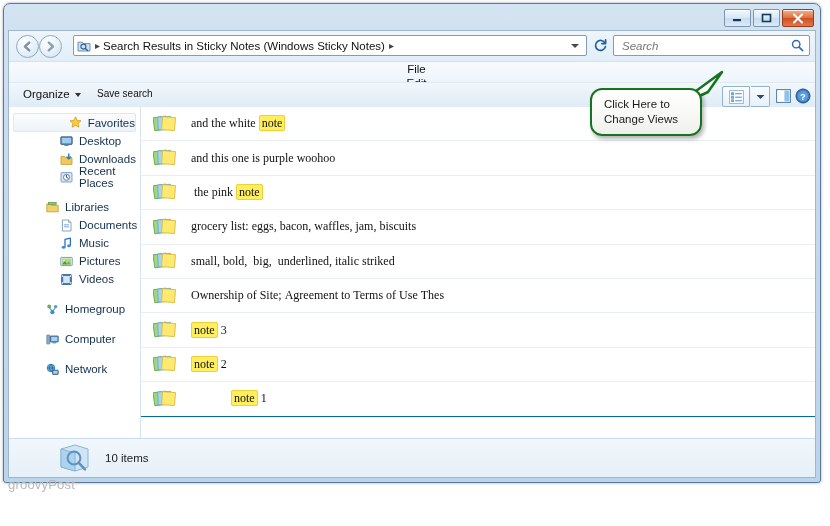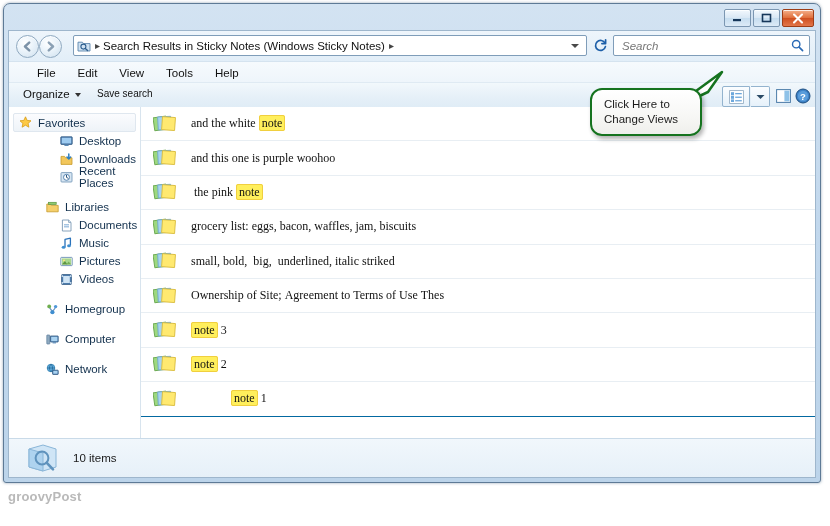--- a/index.html
+++ b/index.html
@@ -76,21 +76,21 @@
   #search-input{
     border:0;outline:0;flex:1;height:17px;margin-left:6px;
     font-family:"Liberation Sans",sans-serif;font-size:11.5px;
     font-style:italic;color:#8a8a8a;background:transparent;
   }
   #search-icon{margin-right:5px;color:#2a6ab5;}
 
   
   #menubar{position:absolute;left:0;top:30px;right:0;height:21px;
     background:linear-gradient(180deg,#f6fafd 0%,#eef5fb 100%);
-    border-top:1px solid #d5e3ef;display:flex;align-items:center;padding-left:25px;}
+    border-top:1px solid #d5e3ef;display:flex;align-items:center;padding-left:25px;flex-direction:column;}
   .menu-item{font-size:11.5px;color:#111;margin-right:16px;padding:1px 3px;}
 
   
   #cmdbar{position:absolute;left:0;top:51px;right:0;height:25px;
     background:linear-gradient(180deg,#f2f8fc 0%,#e6f0f8 55%,#dfecf6 100%);
     border-top:1px solid #dfeaf3;border-bottom:1px solid #c3d6e6;}
   #organize{position:absolute;left:14px;top:5px;font-size:11.5px;color:#111;}
   .caret{display:inline-block;width:0;height:0;margin-left:5px;vertical-align:middle;
     border-left:3.5px solid transparent;border-right:3.5px solid transparent;border-top:4px solid #333;}
   #savesearch{position:absolute;left:88px;top:5px;font-size:10px;color:#111;}
@@ -110,57 +110,57 @@
   
   #bodyarea{position:absolute;left:0;top:76px;right:0;bottom:38px;background:#ffffff;}
   #navpane{position:absolute;left:0;top:0;width:131px;bottom:0;
     background:#ffffff;border-right:1px solid #d8e4ee;overflow:hidden;}
   #navlist{padding-top:6px;}
   .nav-row{display:flex;align-items:center;height:18px;padding-left:8px;font-size:11.5px;color:#12304d;margin-left:28px;}
   .nav-row.child{padding-left:22px;}
   .nav-row.selected{
     margin:0 4px 0 4px;padding-left:4px;height:17px;
     background:linear-gradient(180deg,#fbfcfe 0%,#eef3f8 100%);
-    border:1px solid #dfe7ef;border-radius:2px;
+    border:1px solid #dfe7ef;border-radius:2px;justify-content:flex-end;
   }
   .nav-ico{width:15px;height:15px;margin-right:5px;flex:0 0 auto;display:flex;align-items:center;justify-content:center;}
   .nav-gap{height:12px;}
 
   
   #filelist{position:absolute;left:132px;top:0;right:0;bottom:0;background:#ffffff;overflow:hidden;}
   .file-row{position:relative;height:33.4px;display:flex;align-items:center;
             border-bottom:1px solid #e8eef3;padding-left:12px;font-family:Liberation Serif, serif;}
   .file-row:last-child{border-bottom:1px solid #0369a1;gap:40px;}
   .note-ico{width:28px;height:24px;flex:0 0 auto;margin-right:10px;}
   .file-name{font-size:12px;color:#111;white-space:nowrap;}
   .hl{background:#ffef5c;border:1px solid #f0cf3f;border-radius:2px;padding:0 2px;}
 
   
   #statusbar{position:absolute;left:0;right:0;bottom:0;height:38px;
     background:linear-gradient(180deg,#f1f7fc 0%,#e6f0f8 100%);
-    border-top:1px solid #c9dae8;display:flex;align-items:center;}
+    border-top:1px solid #c9dae8;display:flex;align-items:center;padding-left:32px;}
   #status-icon{width:36px;height:30px;margin-left:16px;margin-right:12px;flex:0 0 auto;}
   #status-text{font-size:11.5px;color:#1a1a1a;}
 
   
   #callout{position:absolute;left:586px;top:84px;width:112px;height:48px;z-index:40;}
   #callout-box{
     position:absolute;left:0;top:0;width:112px;height:48px;
     background:linear-gradient(180deg,#ffffff 0%,#f7f7f5 60%,#efefec 100%);
     border:2.5px solid #16731f;border-radius:12px;
     box-shadow:2px 3px 4px rgba(0,0,0,.3);
     display:flex;flex-direction:column;align-items:flex-start;justify-content:center;
     padding-left:12px;box-sizing:border-box;z-index:2;
   }
   #callout-box span{font-size:11.5px;color:#1b1b1b;line-height:15px;white-space:nowrap;}
   #callout-tail{position:absolute;left:78px;top:-18px;width:60px;height:52px;z-index:1;}
 
   
-  #watermark{position:absolute;left:8px;top:489px;font-size:13px;color:#b9b9b9;
-             font-family:"Liberation Sans",sans-serif;letter-spacing:.2px;font-weight:bold;}
+  #watermark{position:absolute;left:8px;top:477px;font-size:13px;color:#b9b9b9;
+             font-family:"Liberation Sans",sans-serif;letter-spacing:.2px;}
   #outer-shadow{position:absolute;left:0;top:0;width:830px;height:526px;
                 background:#ffffff;z-index:-1;}
 </style>
 </head>
 <body>
 
 <div id="outer-shadow"></div>
 
 <div id="window">
 

